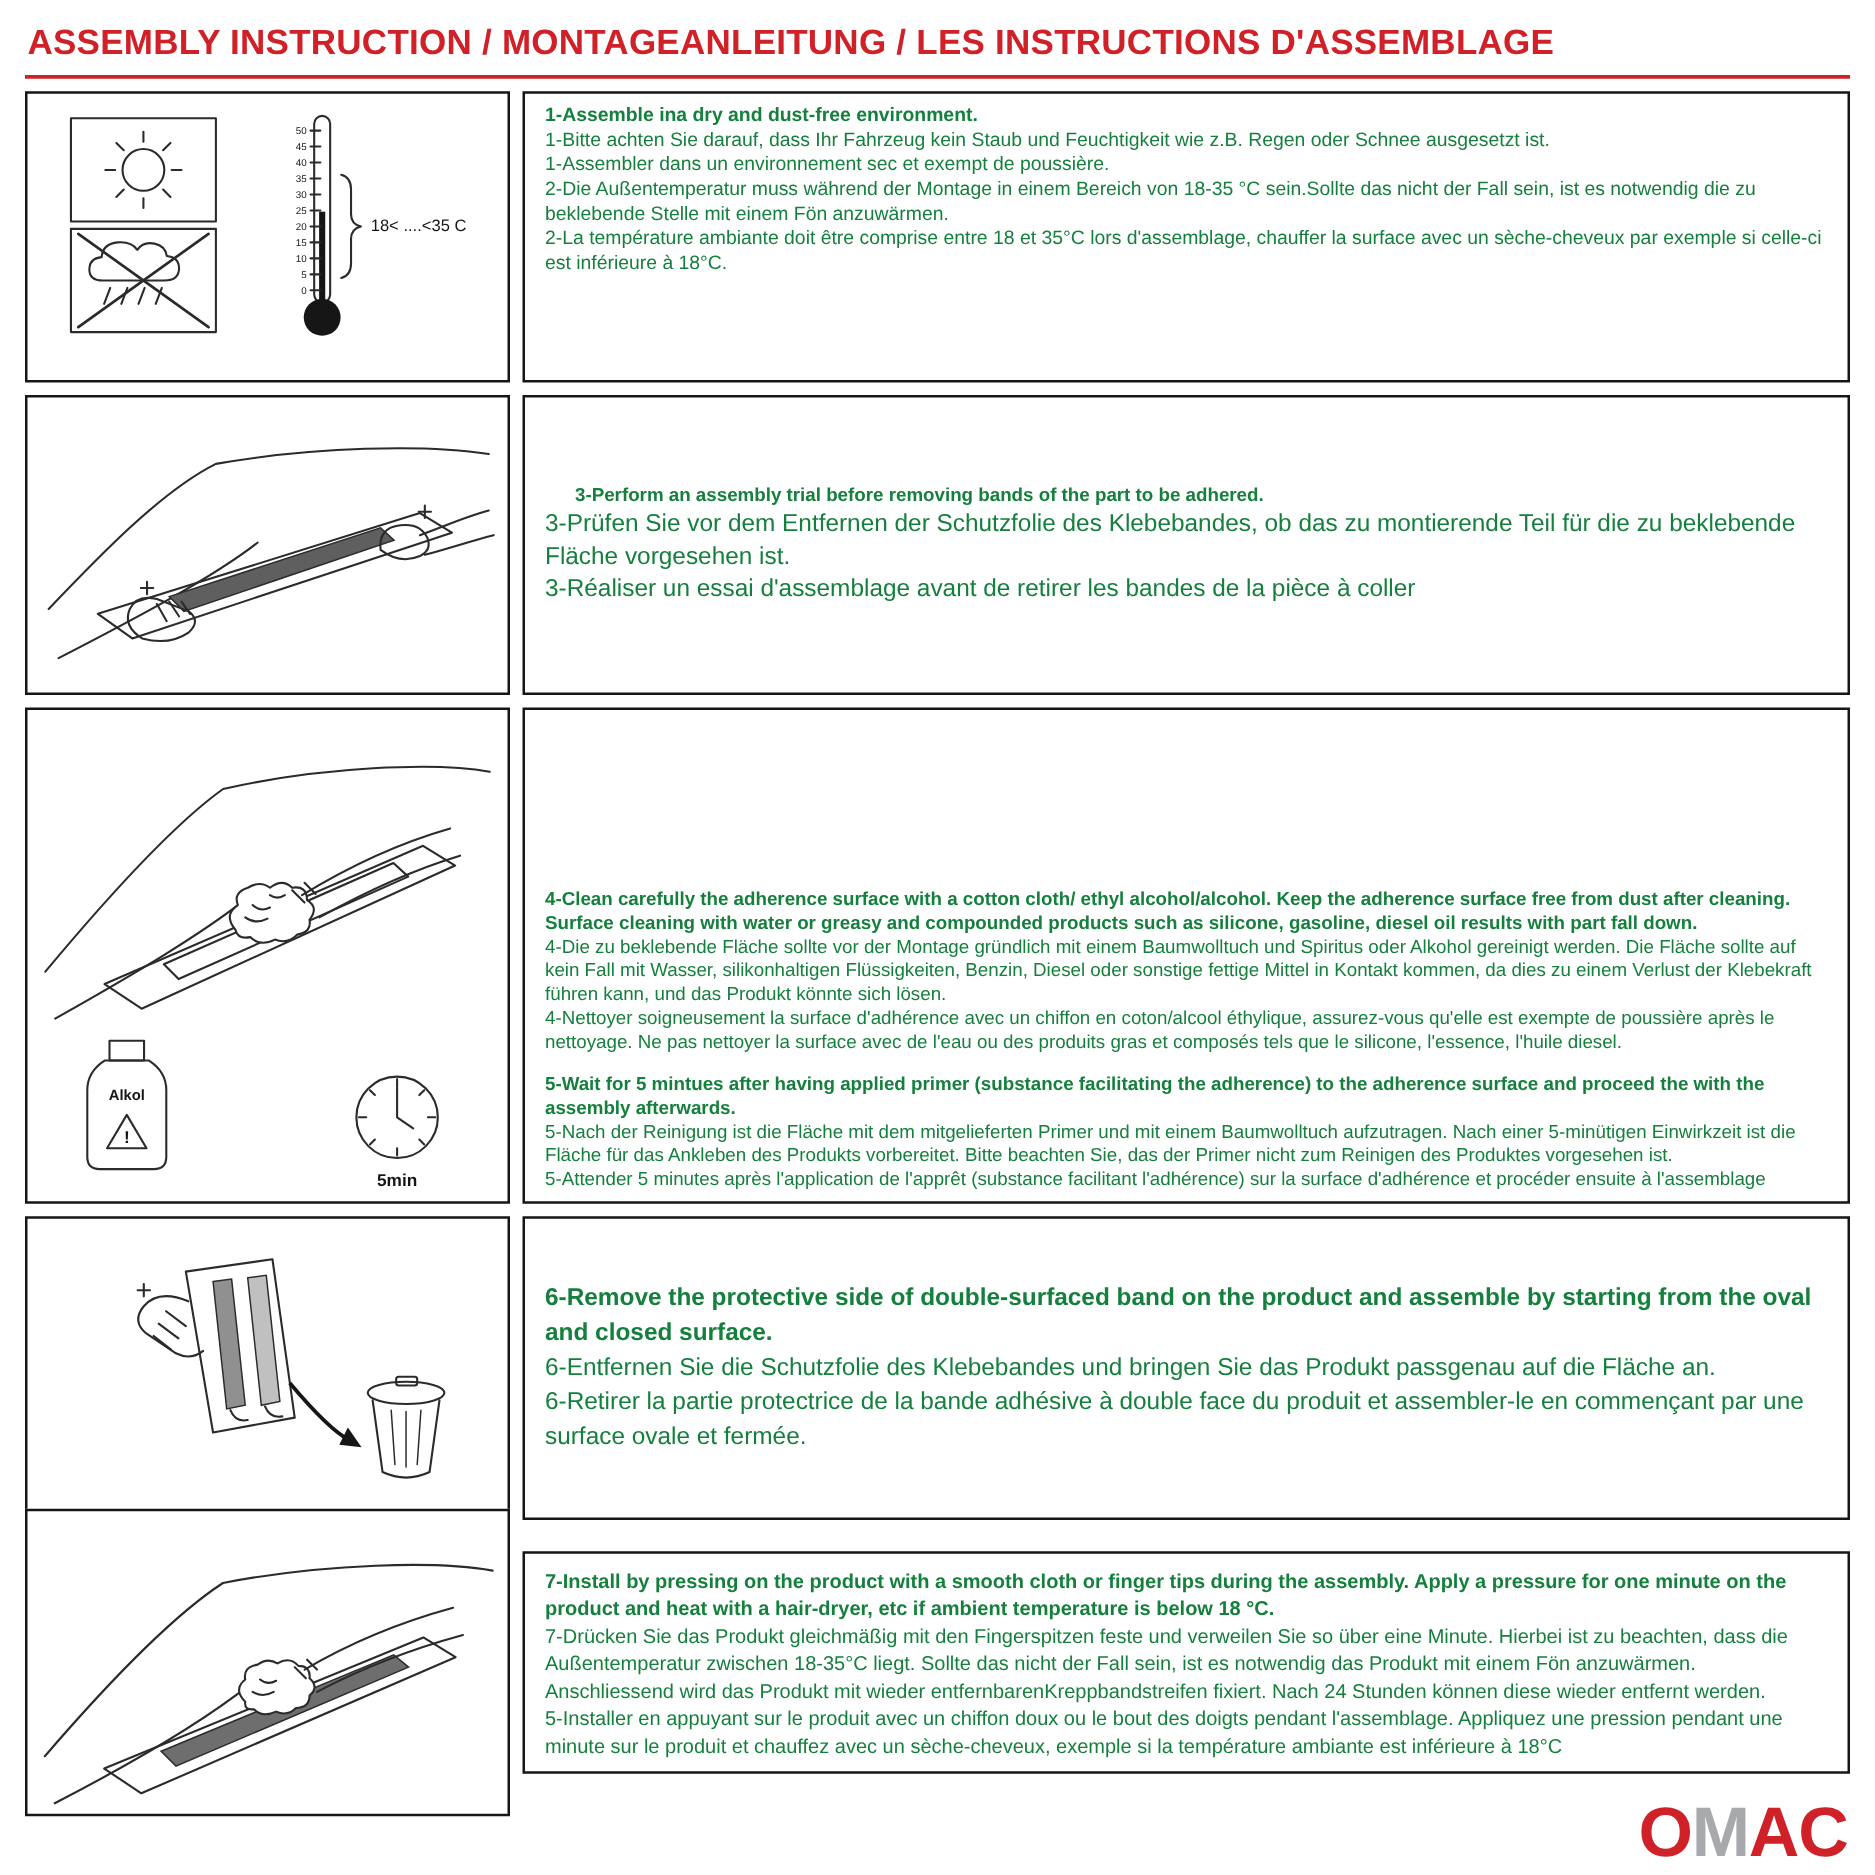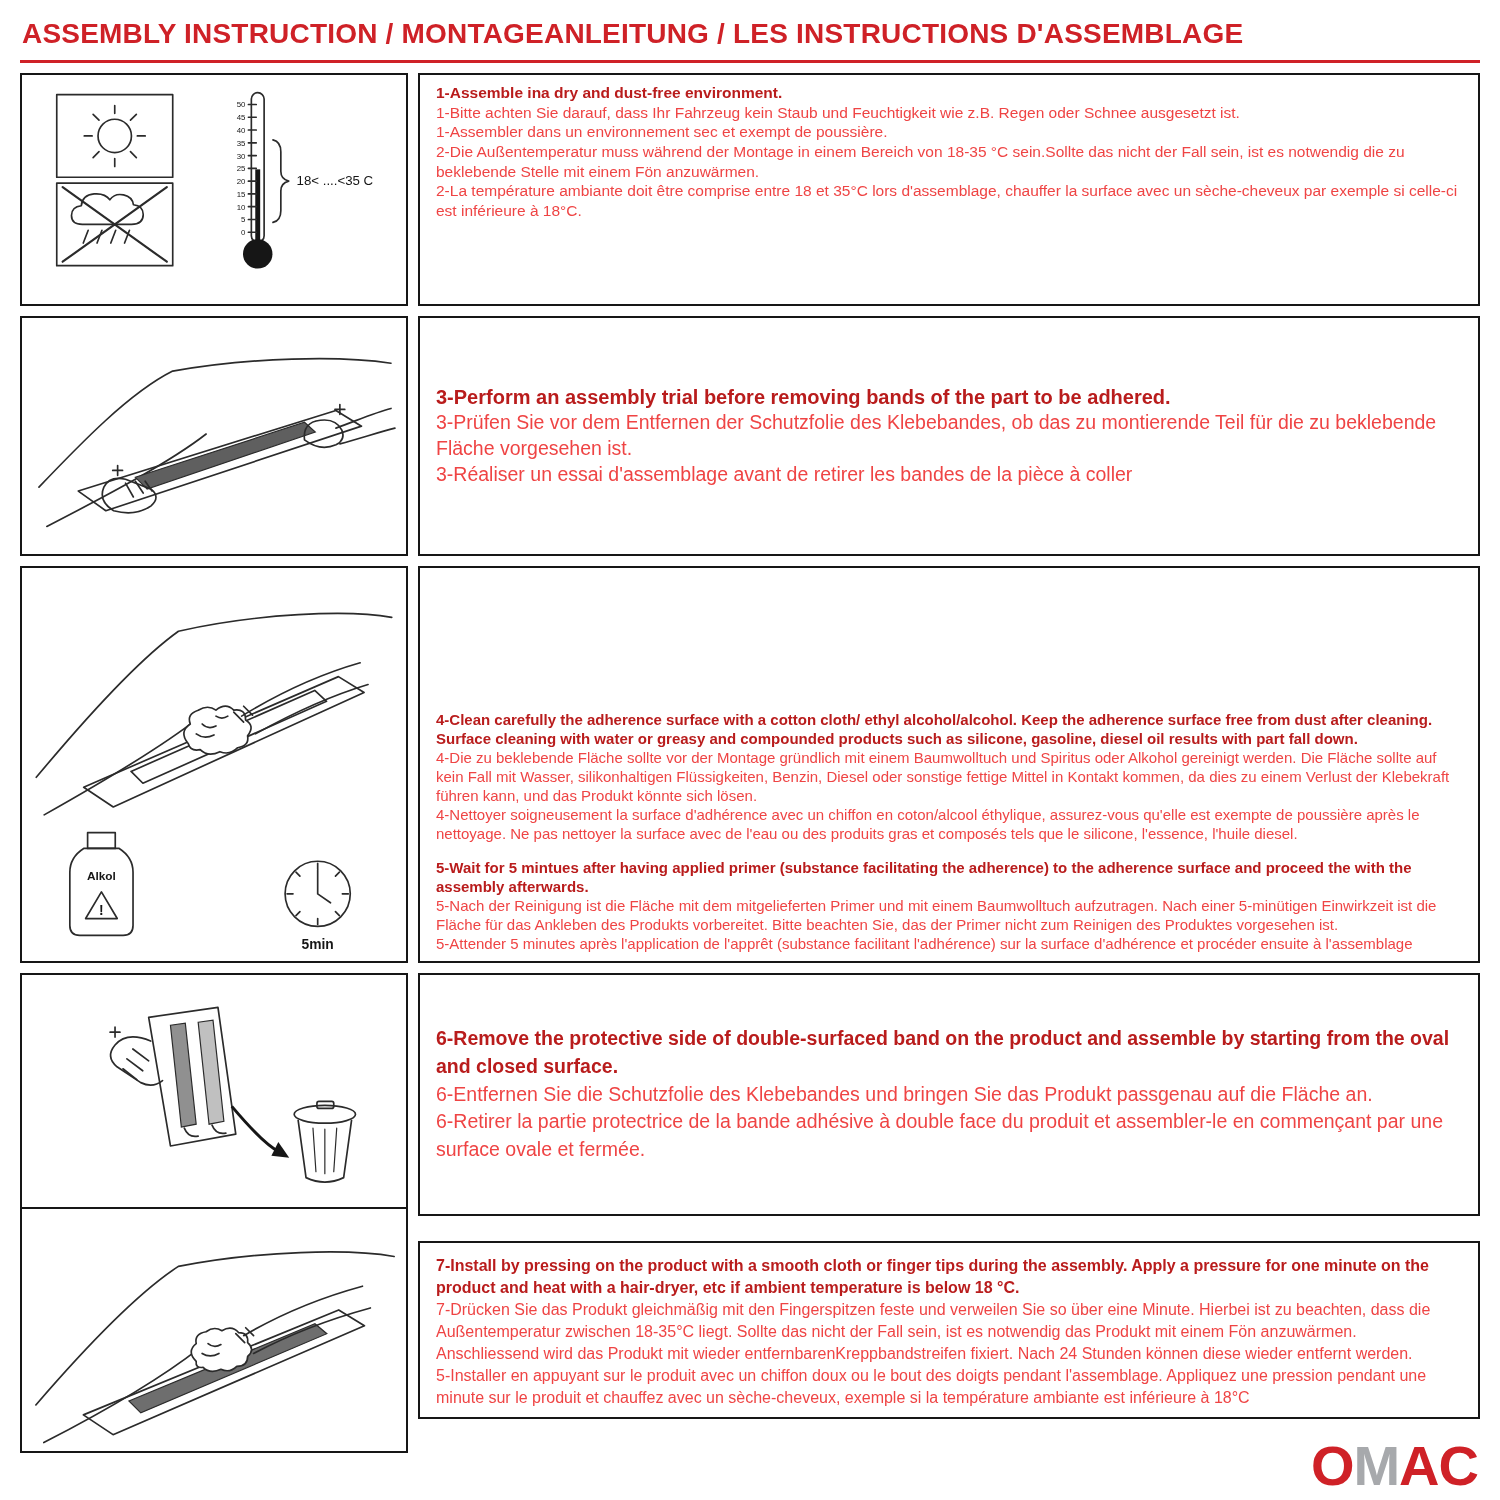--- a/index.html
+++ b/index.html
@@ -17,29 +17,29 @@
   .row { display:flex; gap:10px; margin-top:10px; }
   .figure-box {
     flex:0 0 388px; width:388px; border:2px solid #161616; background:#fff; overflow:hidden;
   }
   .figure-box svg { width:100%; height:100%; display:block; }
   .text-box {
     flex:1; border:2px solid #161616; background:#fff; padding:8px 16px;
     overflow:hidden; display:flex; align-items:flex-start;
   }
   .text-box .paragraphs { width:100%; }
-  .para { color:#ef4444; }
-  .para.bold { font-weight:700; color:#b91c1c; }
+  .para { color:#15803d; }
+  .para.bold { font-weight:700; color:#15803d; }
   .para.gap { margin-top:.95em; }
 
   .row-1 { height:233px; }
   .row-1 .text-box { font-size:15.5px; line-height:1.27; }
   .row-2 { height:240px; }
   .row-2 .text-box { font-size:19.5px; line-height:1.33; align-items:center; }
-  .row-2 .para.bold { font-size:20px; }
+  .row-2 .para.bold { font-size:15px;margin-left:24px; }
   .row-3 { height:397px; }
   .row-3 .text-box { font-size:15px; line-height:1.27; padding-top:7px;align-items:flex-end; }
   .row-4 { height:245px; }
   .row-4 .text-box { font-size:19.5px; line-height:1.42; align-items:center; }
   .row-5 { height:208px;align-items:center; }
   .row-5 .text-box { font-size:16px; line-height:1.37; padding-top:12px; }
 
   .footer { flex:1; display:flex; align-items:flex-end; justify-content:flex-end; padding:4px 2px 6px 0; }
   .logo { font-size:56px; font-weight:800; letter-spacing:-1px; line-height:1; font-style:normal; }
 

